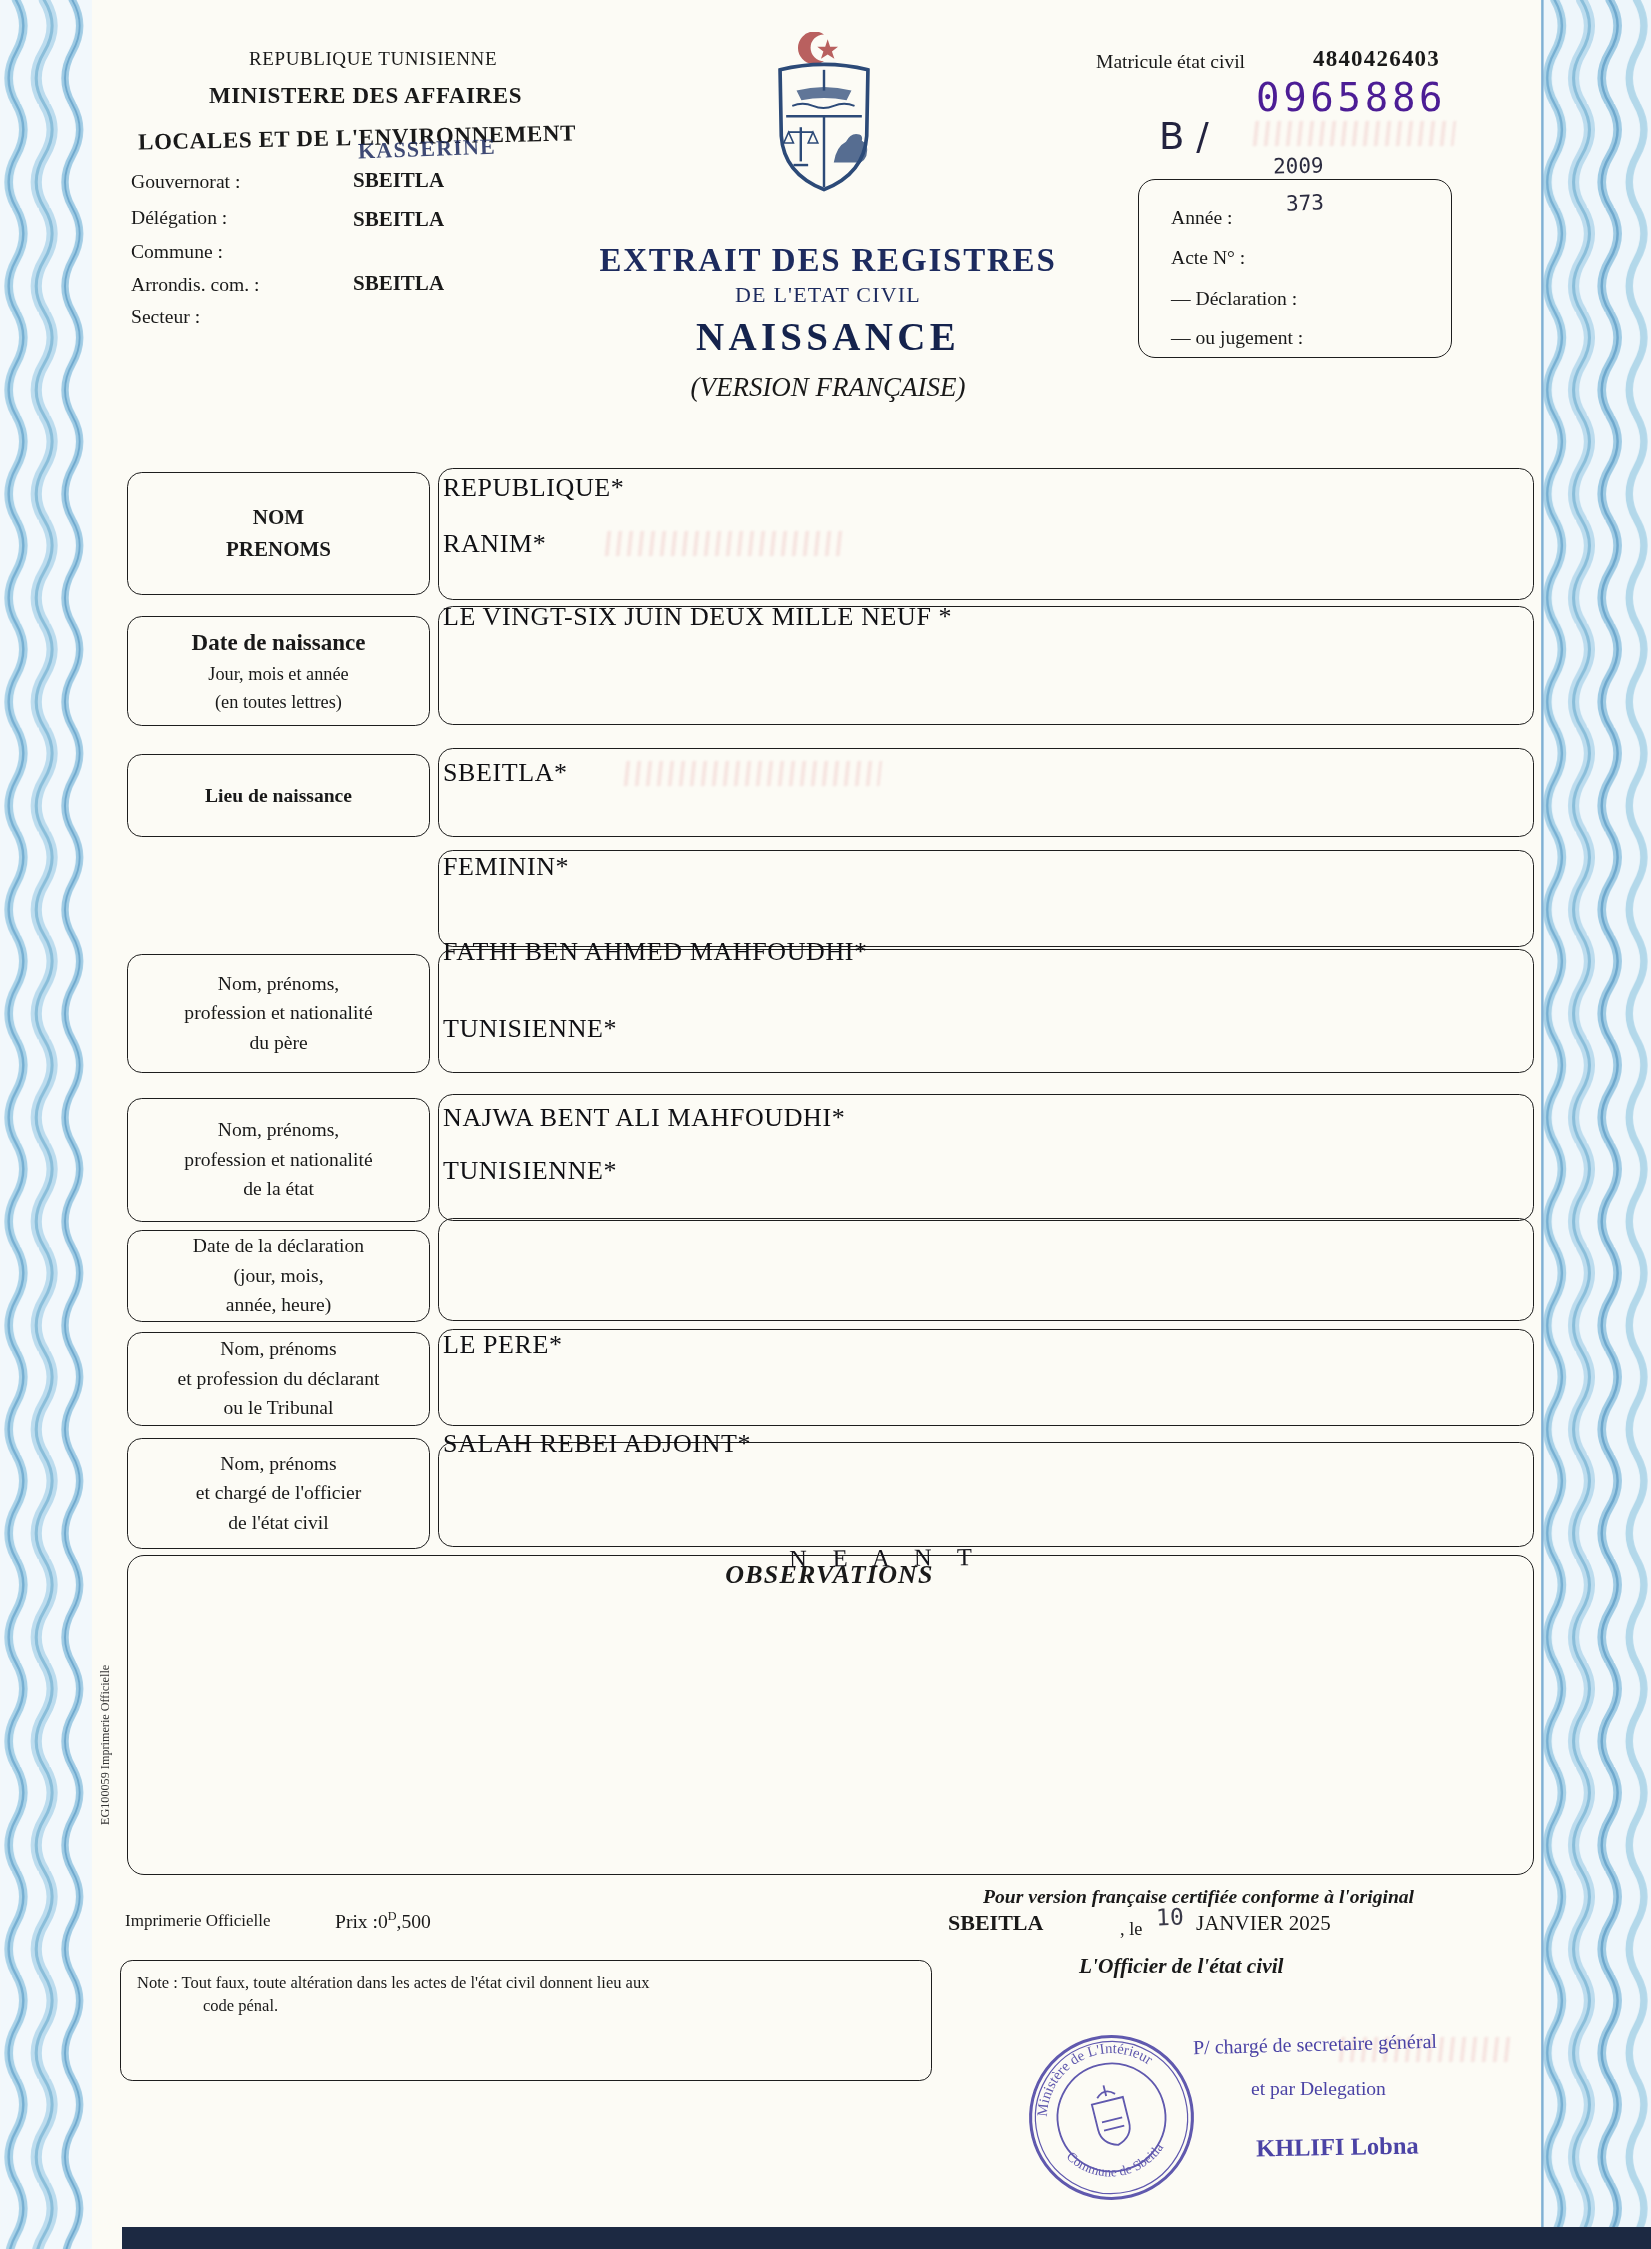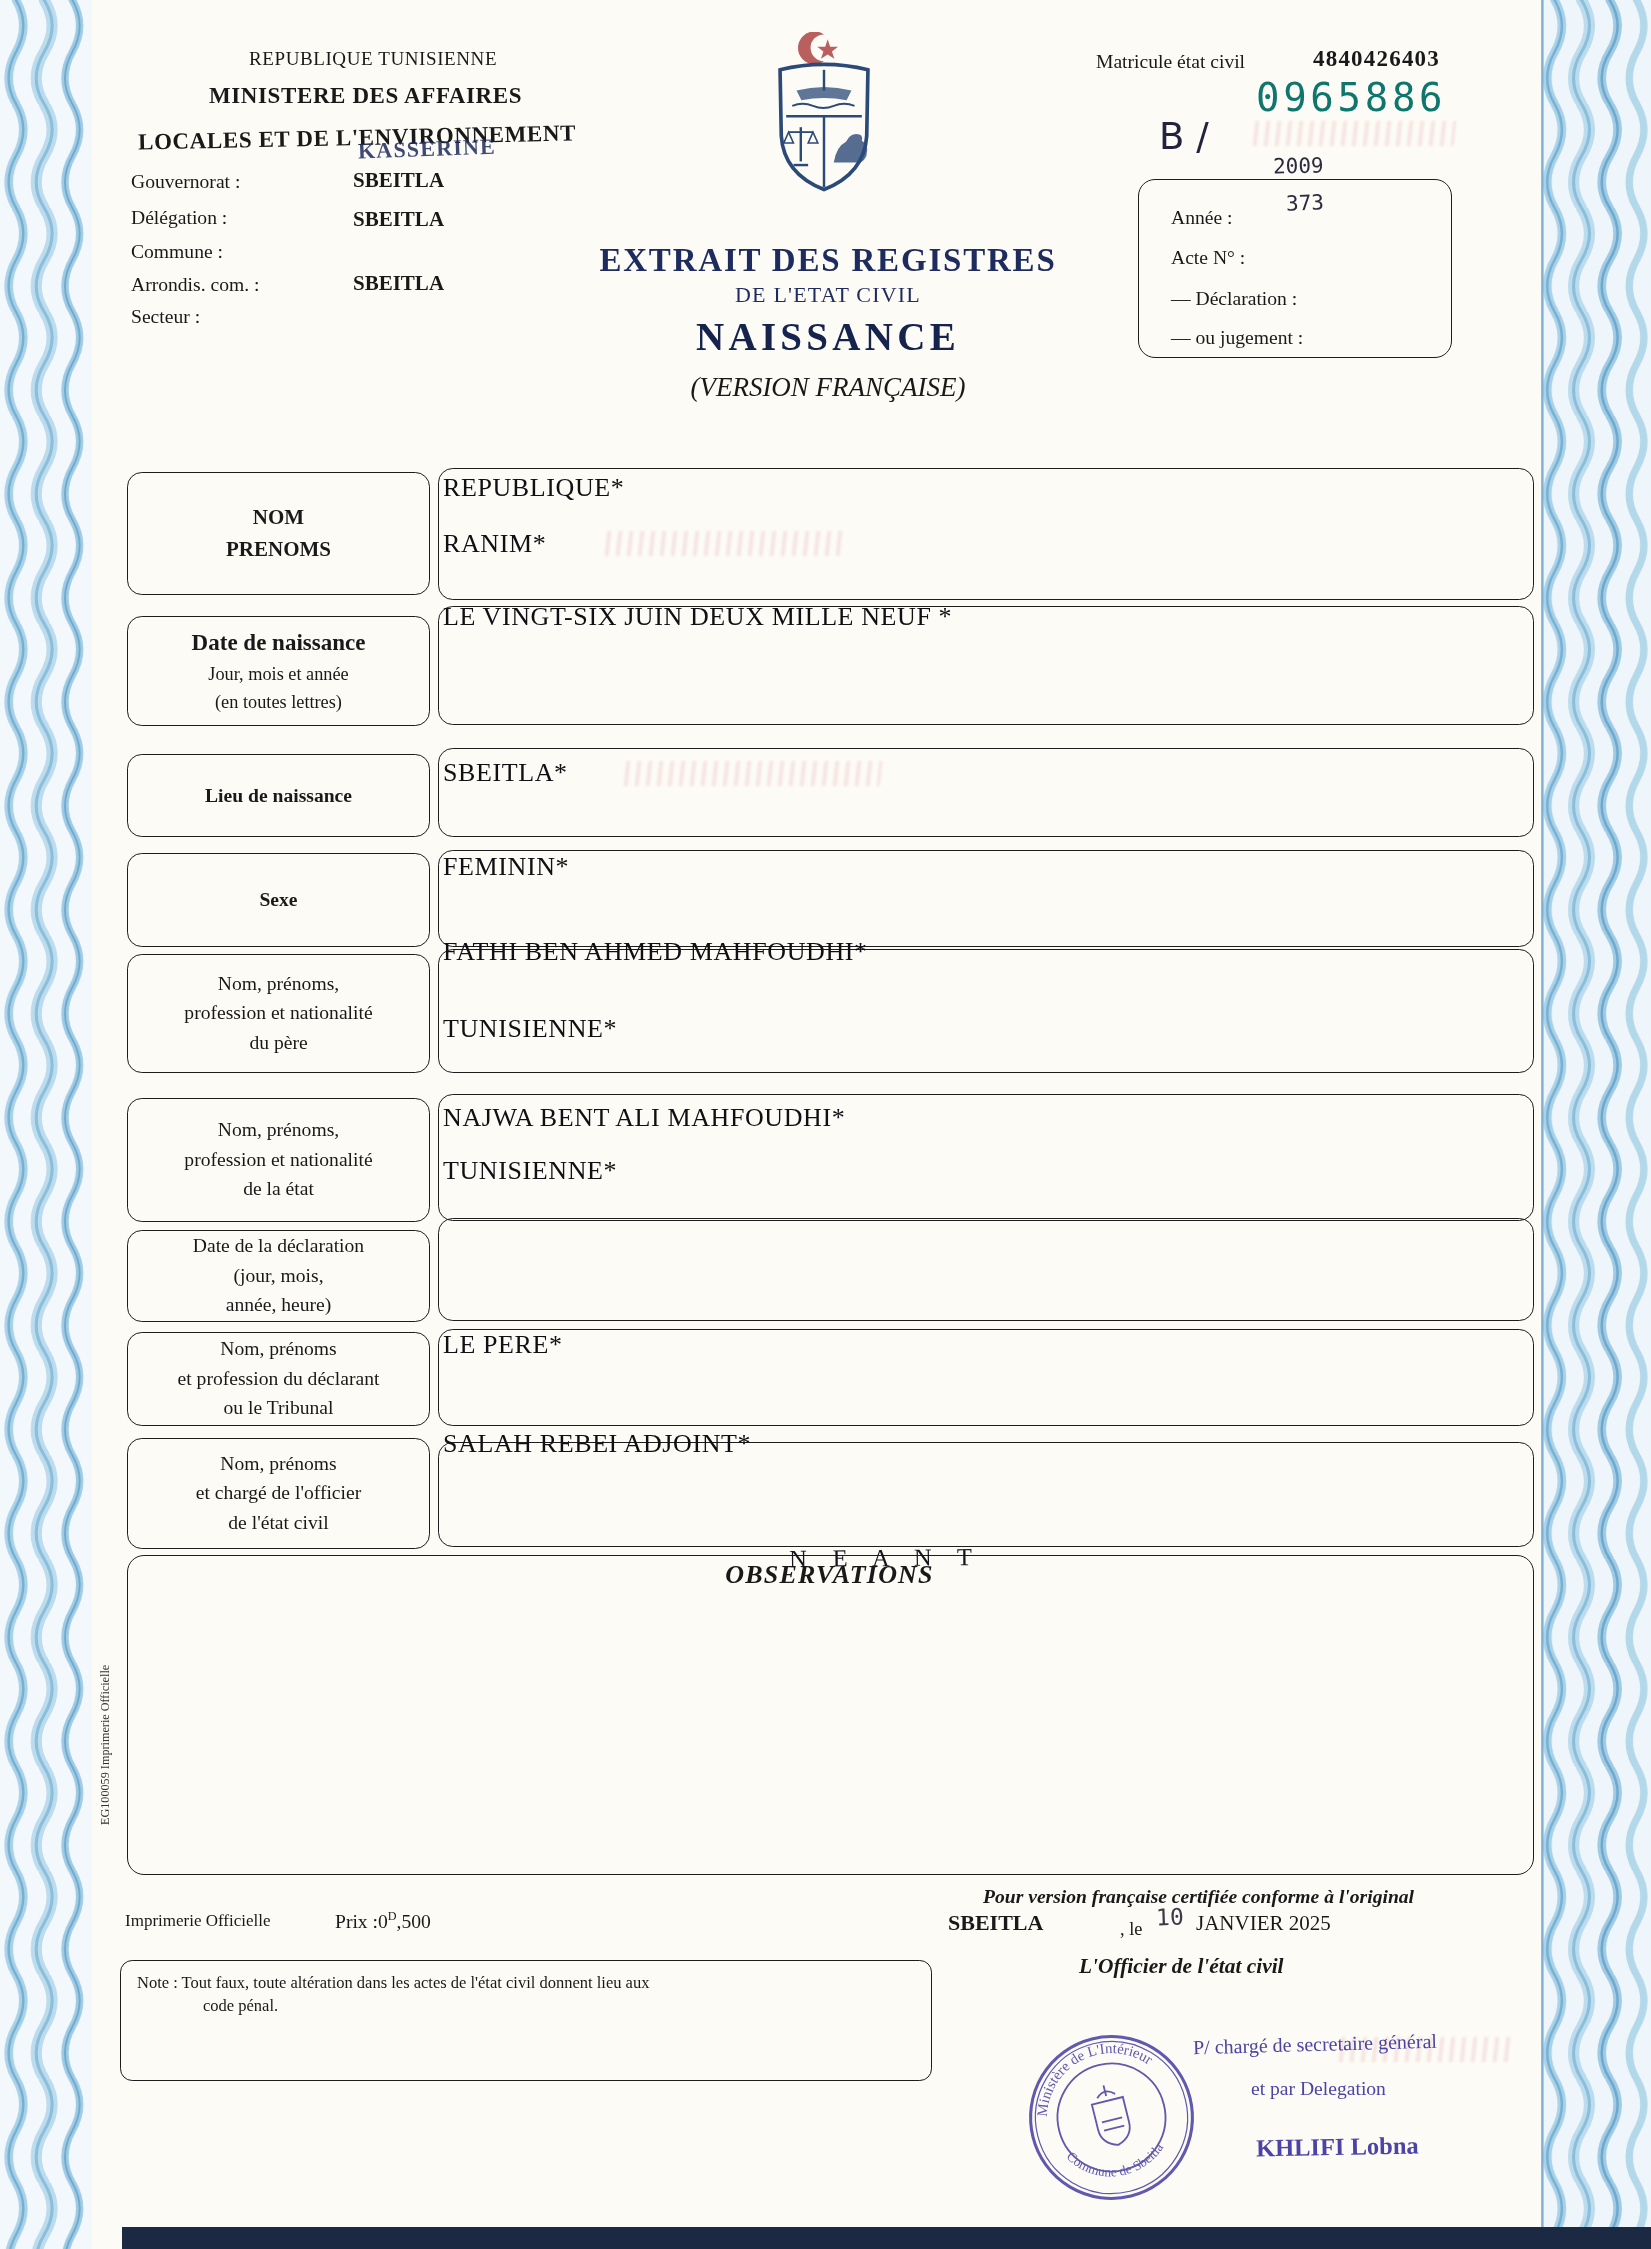--- a/index.html
+++ b/index.html
@@ -103,21 +103,21 @@
     <path d="M106,214 q4,-26 20,-34 q8,-16 22,-12 q6,2 4,10 l8,6 q4,22 -10,30 z" fill="#2c4a78" opacity=".8"></path>
   </svg>
 
   <div class="abs b navy nw" style="left:507px;top:242px;width:642px;text-align:center;font-size:33px;letter-spacing:1.8px">EXTRAIT DES REGISTRES</div>
   <div class="abs navy nw" style="left:507px;top:282px;width:642px;text-align:center;font-size:22px;letter-spacing:1.2px">DE L'ETAT CIVIL</div>
   <div class="abs b nw" style="left:507px;top:314px;width:642px;text-align:center;font-size:39px;letter-spacing:4.3px;color:#15234d">NAISSANCE</div>
   <div class="abs i nw" style="left:507px;top:372px;width:642px;text-align:center;font-size:27px">(VERSION FRANÇAISE)</div>
 
   <div class="abs hlabel" style="left:1096px;top:51px">Matricule état civil</div>
   <div class="abs b nw" style="left:1313px;top:46px;font-size:23px;letter-spacing:1.2px">4840426403</div>
-  <div class="abs mono nw" style="left:1256px;top:75px;font-size:39px;letter-spacing:3.7px;color:#0f766e">0965886</div>
+  <div class="abs mono nw" style="left:1256px;top:75px;font-size:39px;letter-spacing:3.7px;color:#4c1d95">0965886</div>
   <div class="abs nw" style="left:1159px;top:115px;font-size:37px;color:#23233f;font-family:'DejaVu Sans',sans-serif">B /</div>
   <div class="abs mono nw" style="left:1273px;top:154px;font-size:21px;color:#2b2b3f;transform:rotate(-1deg)">2009</div>
 
   <div class="box abs" style="left:1138px;top:179px;width:312px;height:177px;border-radius:17px">
     <div class="abs hlabel" style="left:32px;top:27px">Année :</div>
     <div class="abs mono nw" style="left:147px;top:11px;font-size:21px;color:#2b2b3f;transform:rotate(-2deg)">373</div>
     <div class="abs hlabel" style="left:32px;top:67px">Acte N° :</div>
     <div class="abs hlabel" style="left:32px;top:108px">— Déclaration :</div>
     <div class="abs hlabel" style="left:32px;top:147px">— ou jugement :</div>
   </div>
@@ -137,23 +137,20 @@
   </div>
   <div class="box abs" style="left:438px;top:606px;width:1094px;height:117px"></div>
   <div class="abs val" style="left:443px;top:602px">LE VINGT-SIX JUIN  DEUX MILLE NEUF *</div>
 
   <div class="box abs lblbox" style="left:127px;top:754px;width:301px;height:81px">
     <div class="llb" style="font-size:19.6px">Lieu de naissance</div>
   </div>
   <div class="box abs" style="left:438px;top:748px;width:1094px;height:87px"></div>
   <div class="abs val" style="left:443px;top:758px">SBEITLA*</div>
 
-  <div class="box abs lblbox" style="left:127px;top:853px;width:301px;height:92px">
-    <div class="llb" style="font-size:19.6px">Sexe</div>
-  </div>
   <div class="box abs" style="left:438px;top:850px;width:1094px;height:95px"></div>
   <div class="abs val" style="left:443px;top:852px">FEMININ*</div>
 
   <div class="box abs lblbox" style="left:127px;top:954px;width:301px;height:117px">
     <div class="ll">Nom, prénoms,</div>
     <div class="ll">profession et nationalité</div>
     <div class="ll">du père</div>
   </div>
   <div class="box abs" style="left:438px;top:949px;width:1094px;height:122px"></div>
   <div class="abs val" style="left:443px;top:937px">FATHI BEN AHMED MAHFOUDHI*</div>

